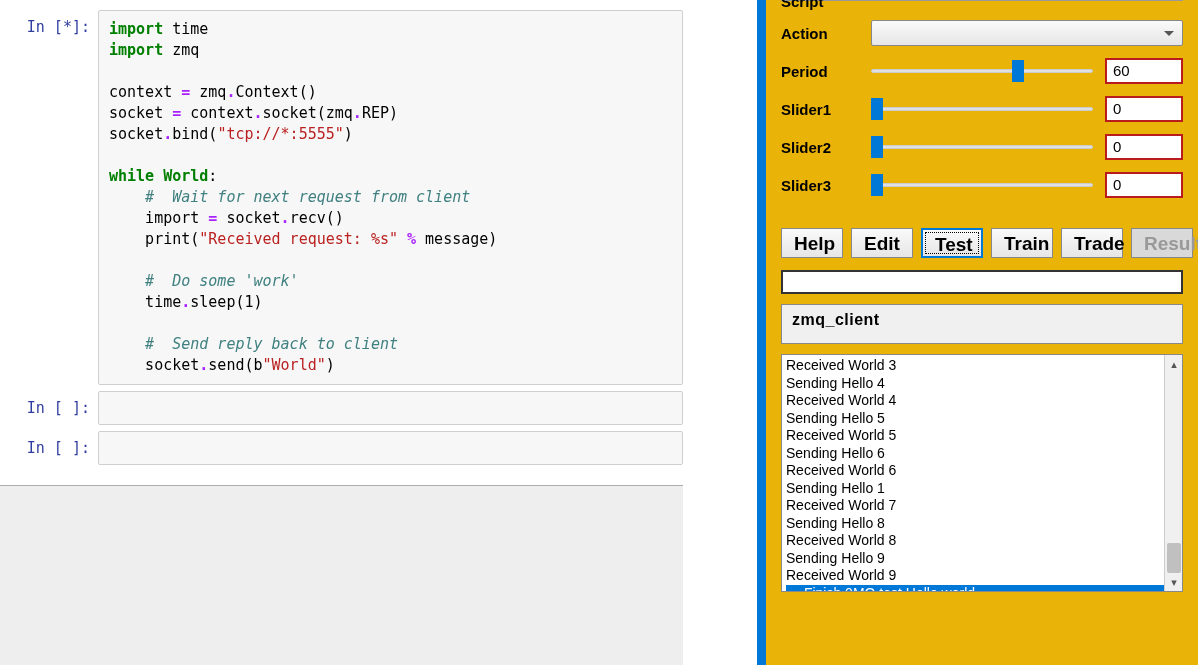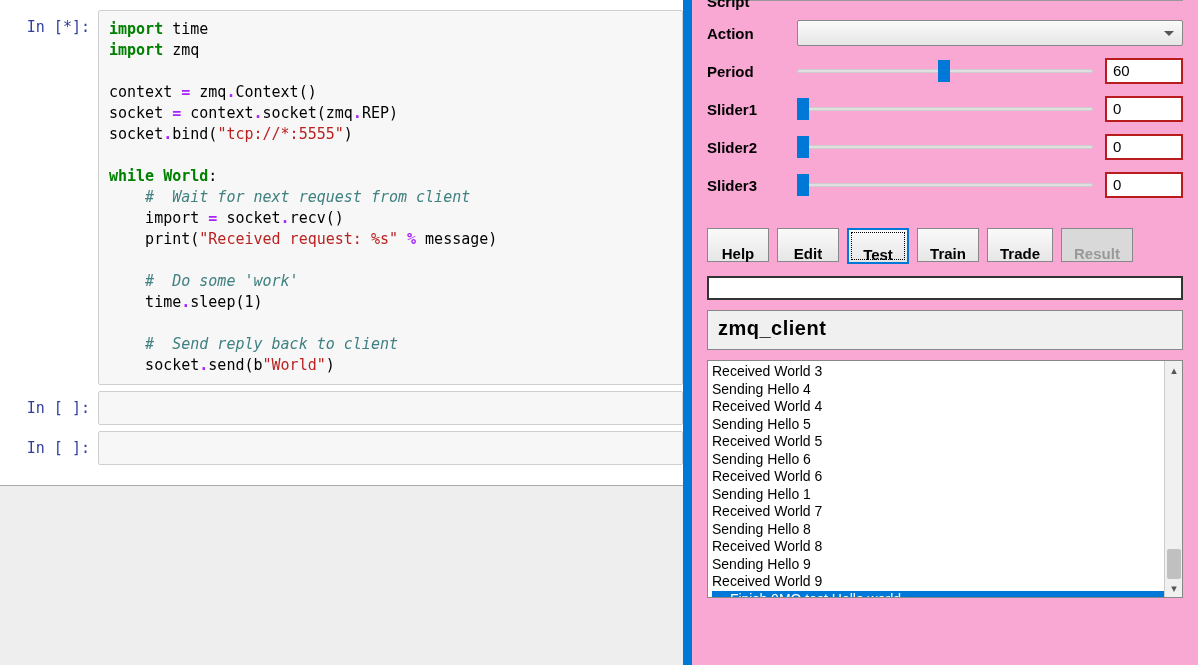--- a/index.html
+++ b/index.html
@@ -59,23 +59,23 @@
     margin-top: 20px;
     border-top: 1px solid #ababab;
     background: #eee;
     height: 200px;
   }
 
   
   .panel {
     position: absolute;
     right: 0; top: 0;
-    width: 515px;
+    width: 441px;
     height: 665px;
-    background: #f9a8d4;
+    background: #eab308;
     border-left: 9px solid #0078d7;
     font-size: 14px;
     color: #000;
   }
   .panel-top {
     padding: 0 15px 10px 15px;
     border-bottom: 0;
   }
   .form-row {
     display: flex;
@@ -144,24 +144,24 @@
     font-size: 15px;
   }
   .buttons {
     display: flex;
     gap: 8px;
     padding: 14px 15px 10px 15px;
   }
   .btn {
     height: 30px;
     min-width: 62px;
-    padding: 16px 12px;
+    padding: 4px 12px;
     background: linear-gradient(#fafafa,#e6e6e6);
     border: 1px solid #888;
-    font-size: 15px;
+    font-size: 19px;
     font-weight: bold;
     cursor: pointer;
   }
   .btn.active {
     border: 2px solid #0078d7;
     outline: 1px dotted #000;
     outline-offset: -5px;
   }
   .btn.disabled {
     color: #999;
@@ -172,21 +172,21 @@
     height: 24px;
     border: 2px solid #333;
     background: #fff;
   }
   .title-box {
     margin: 6px 15px 10px 15px;
     height: 40px;
     border: 1px solid #888;
     background: #f0f0f0;
     padding: 6px 10px;
-    font-size: 20px;
+    font-size: 16px;
     font-weight: bold;
     letter-spacing: 0.5px;
   }
   .log-box {
     margin: 6px 15px 0 15px;
     height: 238px;
     border: 1px solid #888;
     background: #fff;
     font-size: 14px;
     font-family: Arial, sans-serif;

